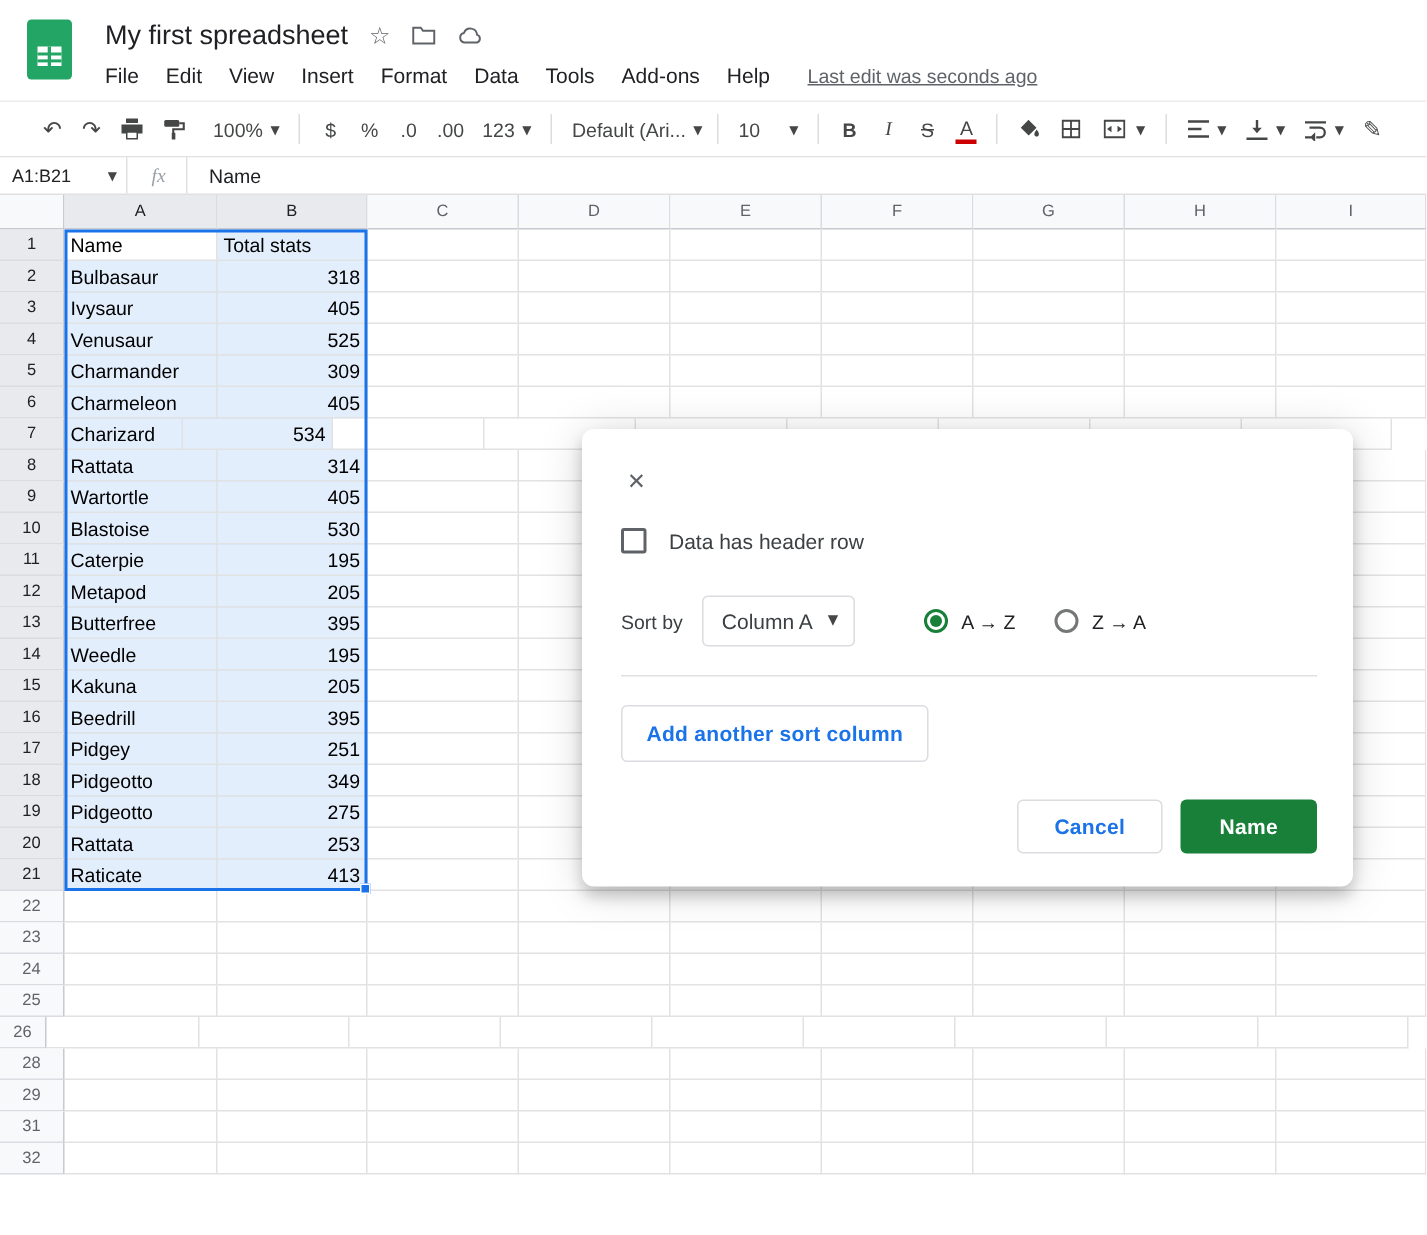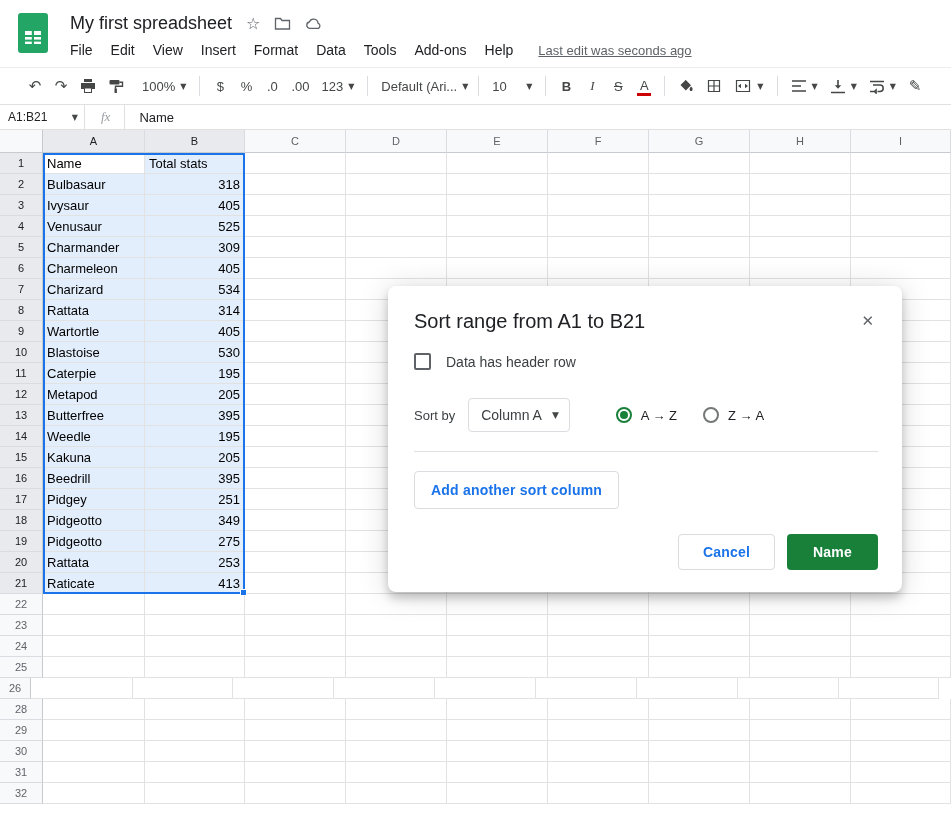--- a/index.html
+++ b/index.html
@@ -326,21 +326,21 @@
       <div class="cell" style="width:101px"></div>
       <div class="cell" style="width:101px"></div>
       <div class="cell" style="width:101px"></div>
       <div class="cell" style="width:101px"></div>
       <div class="cell" style="width:101px"></div>
       <div class="cell" style="width:101px"></div>
       <div class="cell" style="width:100px"></div>
     </div>
     <div class="gridrow">
       <div class="rowhdr hl" style="width:43px">7</div>
-      <div class="cell sel" style="width:102px">Charizard</div>
+      <div class="cell sel" style="width:79px">Charizard</div>
       <div class="cell sel num" style="width:100px">534</div>
       <div class="cell" style="width:101px"></div>
       <div class="cell" style="width:101px"></div>
       <div class="cell" style="width:101px"></div>
       <div class="cell" style="width:101px"></div>
       <div class="cell" style="width:101px"></div>
       <div class="cell" style="width:101px"></div>
       <div class="cell" style="width:100px"></div>
     </div>
     <div class="gridrow">
@@ -589,32 +589,20 @@
       <div class="cell" style="width:100px"></div>
       <div class="cell" style="width:101px"></div>
       <div class="cell" style="width:101px"></div>
       <div class="cell" style="width:101px"></div>
       <div class="cell" style="width:101px"></div>
       <div class="cell" style="width:101px"></div>
       <div class="cell" style="width:101px"></div>
       <div class="cell" style="width:100px"></div>
     </div>
     <div class="gridrow">
-      <div class="rowhdr" style="width:43px">30</div>
-      <div class="cell" style="width:102px"></div>
-      <div class="cell" style="width:100px"></div>
-      <div class="cell" style="width:101px"></div>
-      <div class="cell" style="width:101px"></div>
-      <div class="cell" style="width:101px"></div>
-      <div class="cell" style="width:101px"></div>
-      <div class="cell" style="width:101px"></div>
-      <div class="cell" style="width:101px"></div>
-      <div class="cell" style="width:100px"></div>
-    </div>
-    <div class="gridrow">
       <div class="rowhdr" style="width:43px">31</div>
       <div class="cell" style="width:102px"></div>
       <div class="cell" style="width:100px"></div>
       <div class="cell" style="width:101px"></div>
       <div class="cell" style="width:101px"></div>
       <div class="cell" style="width:101px"></div>
       <div class="cell" style="width:101px"></div>
       <div class="cell" style="width:101px"></div>
       <div class="cell" style="width:101px"></div>
       <div class="cell" style="width:100px"></div>
@@ -631,21 +619,20 @@
       <div class="cell" style="width:101px"></div>
       <div class="cell" style="width:100px"></div>
     </div>
     <div class="range-border">
       <div class="fill-handle"></div>
     </div>
   </div>
 
 <div class="dialog">
   <div class="dlg-title-row">
-    <span class="dlg-title">Sort range from A1 to B21</span>
     <span class="dlg-close">✕</span>
   </div>
   <div class="dlg-check-row">
     <span class="checkbox"></span>
     <span class="dlg-check-label">Data has header row</span>
   </div>
   <div class="dlg-sort-row">
     <span class="sort-by-label">Sort by</span>
     <span class="col-select">
       <span>Column A</span>

